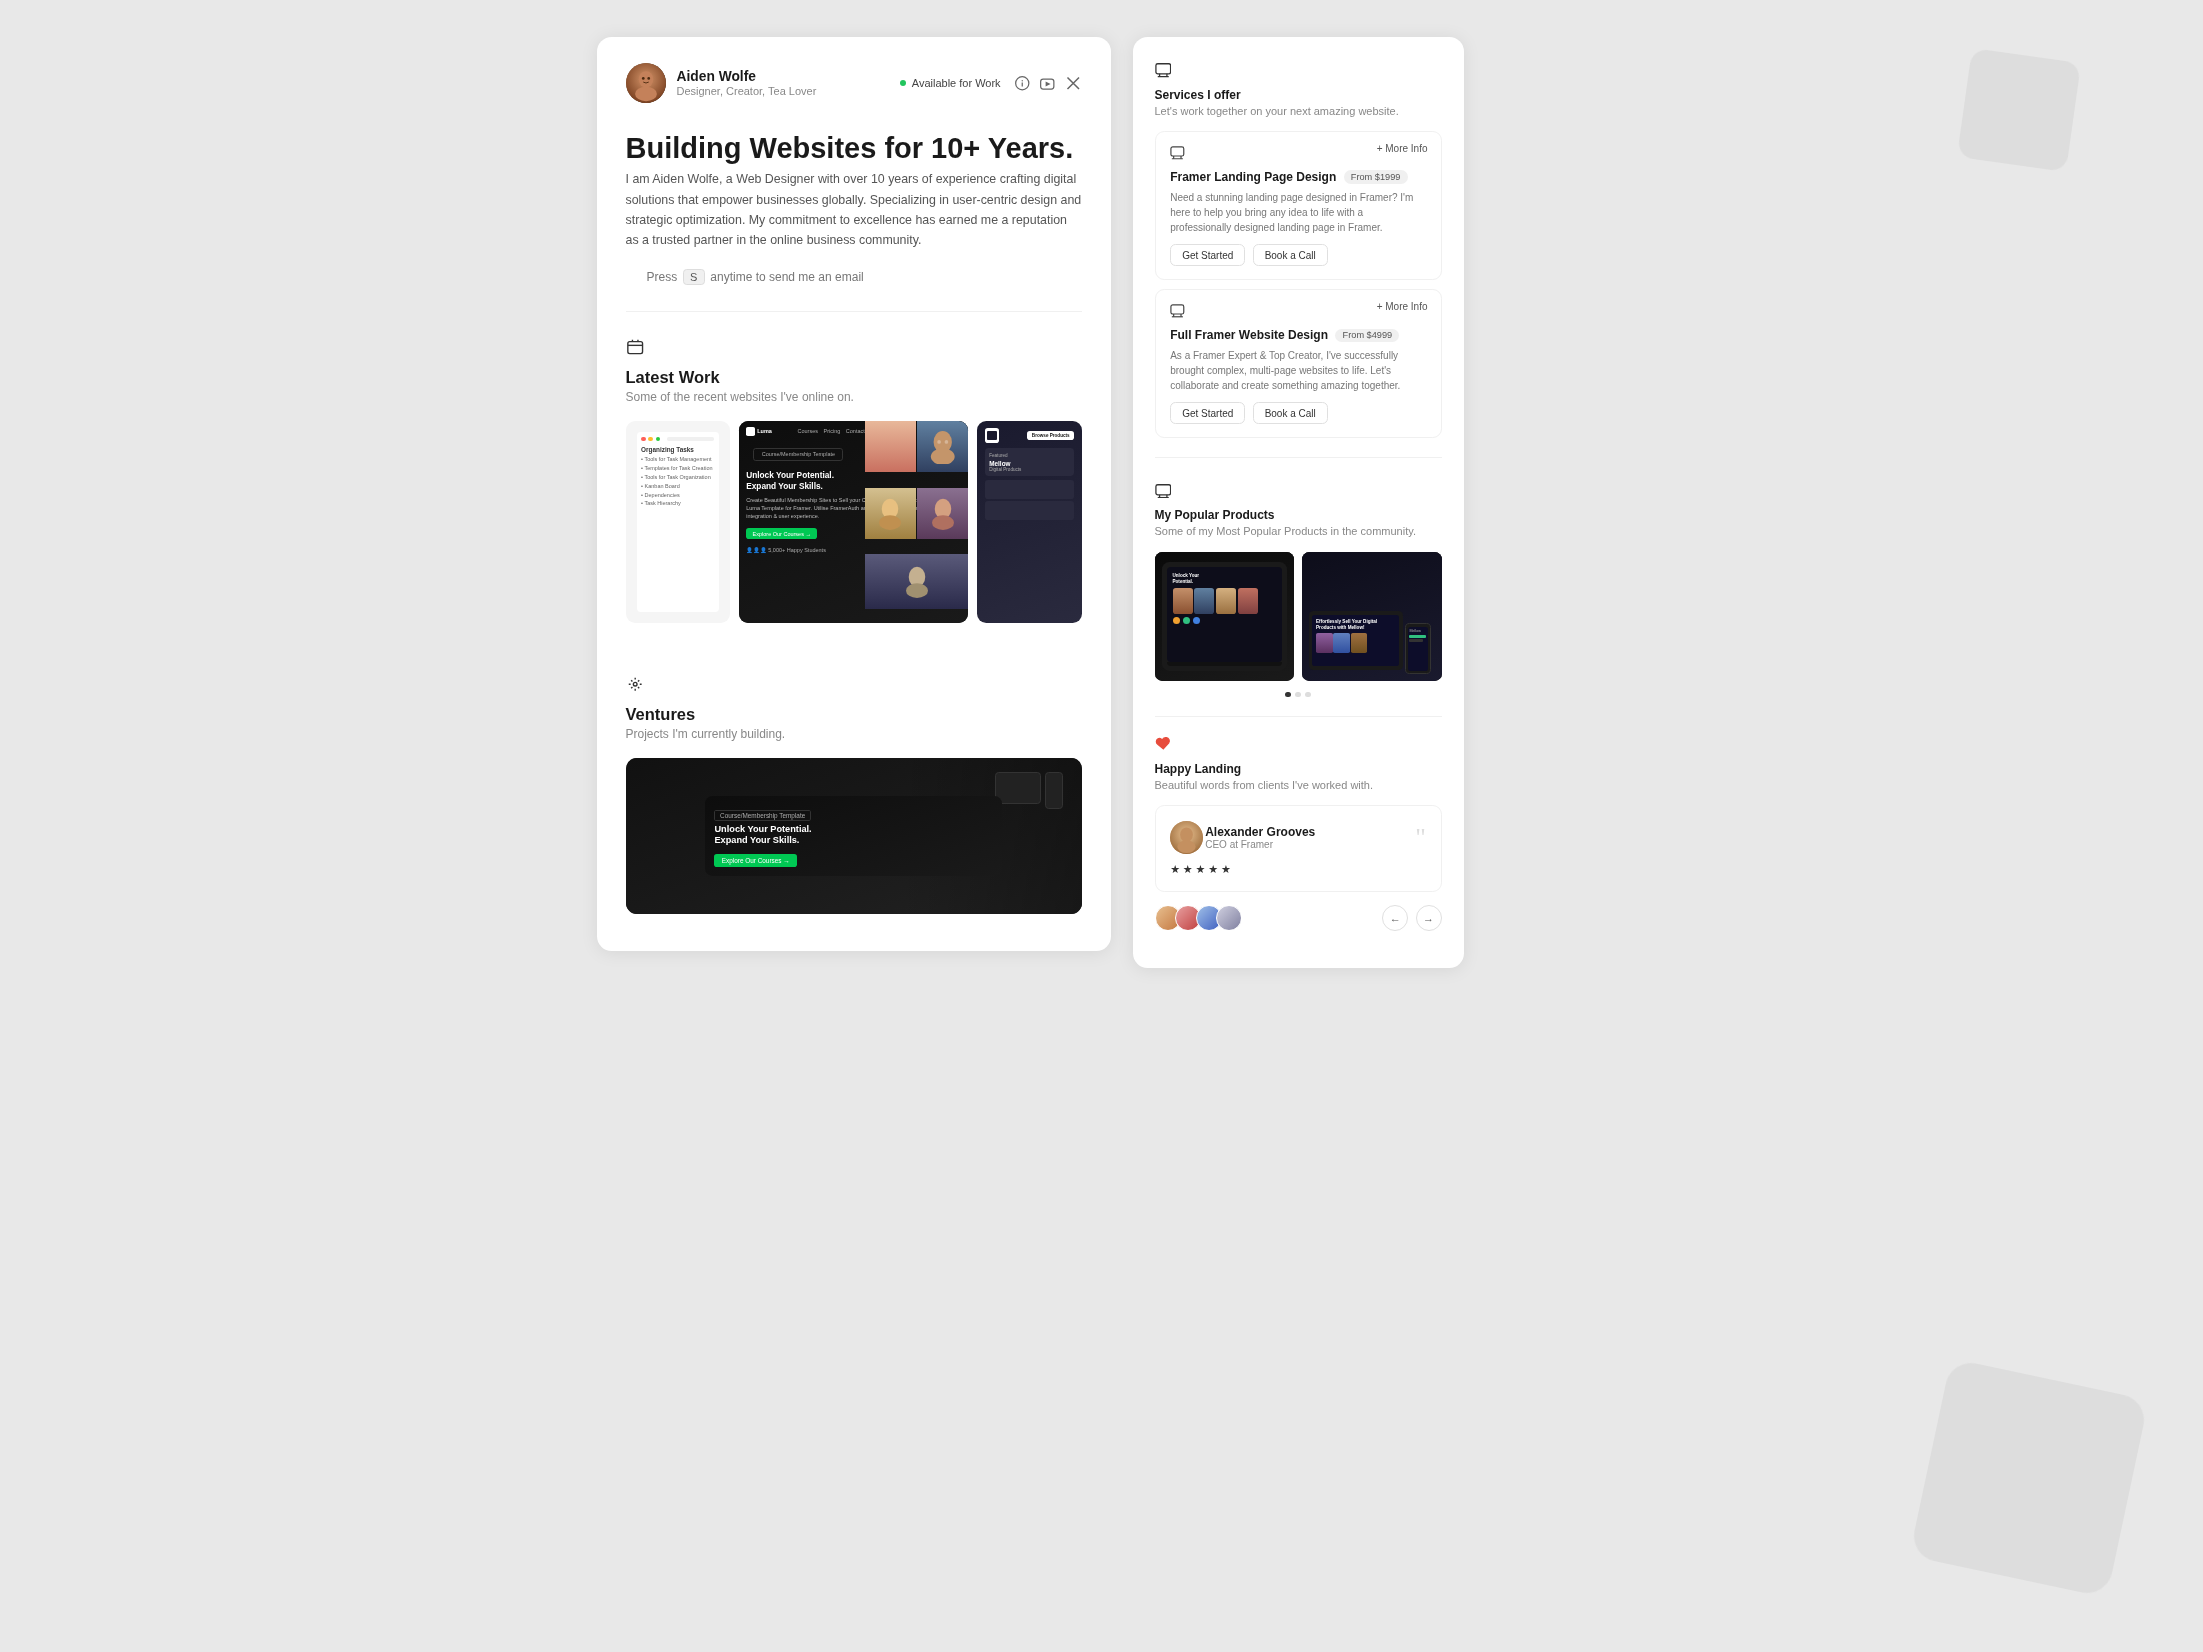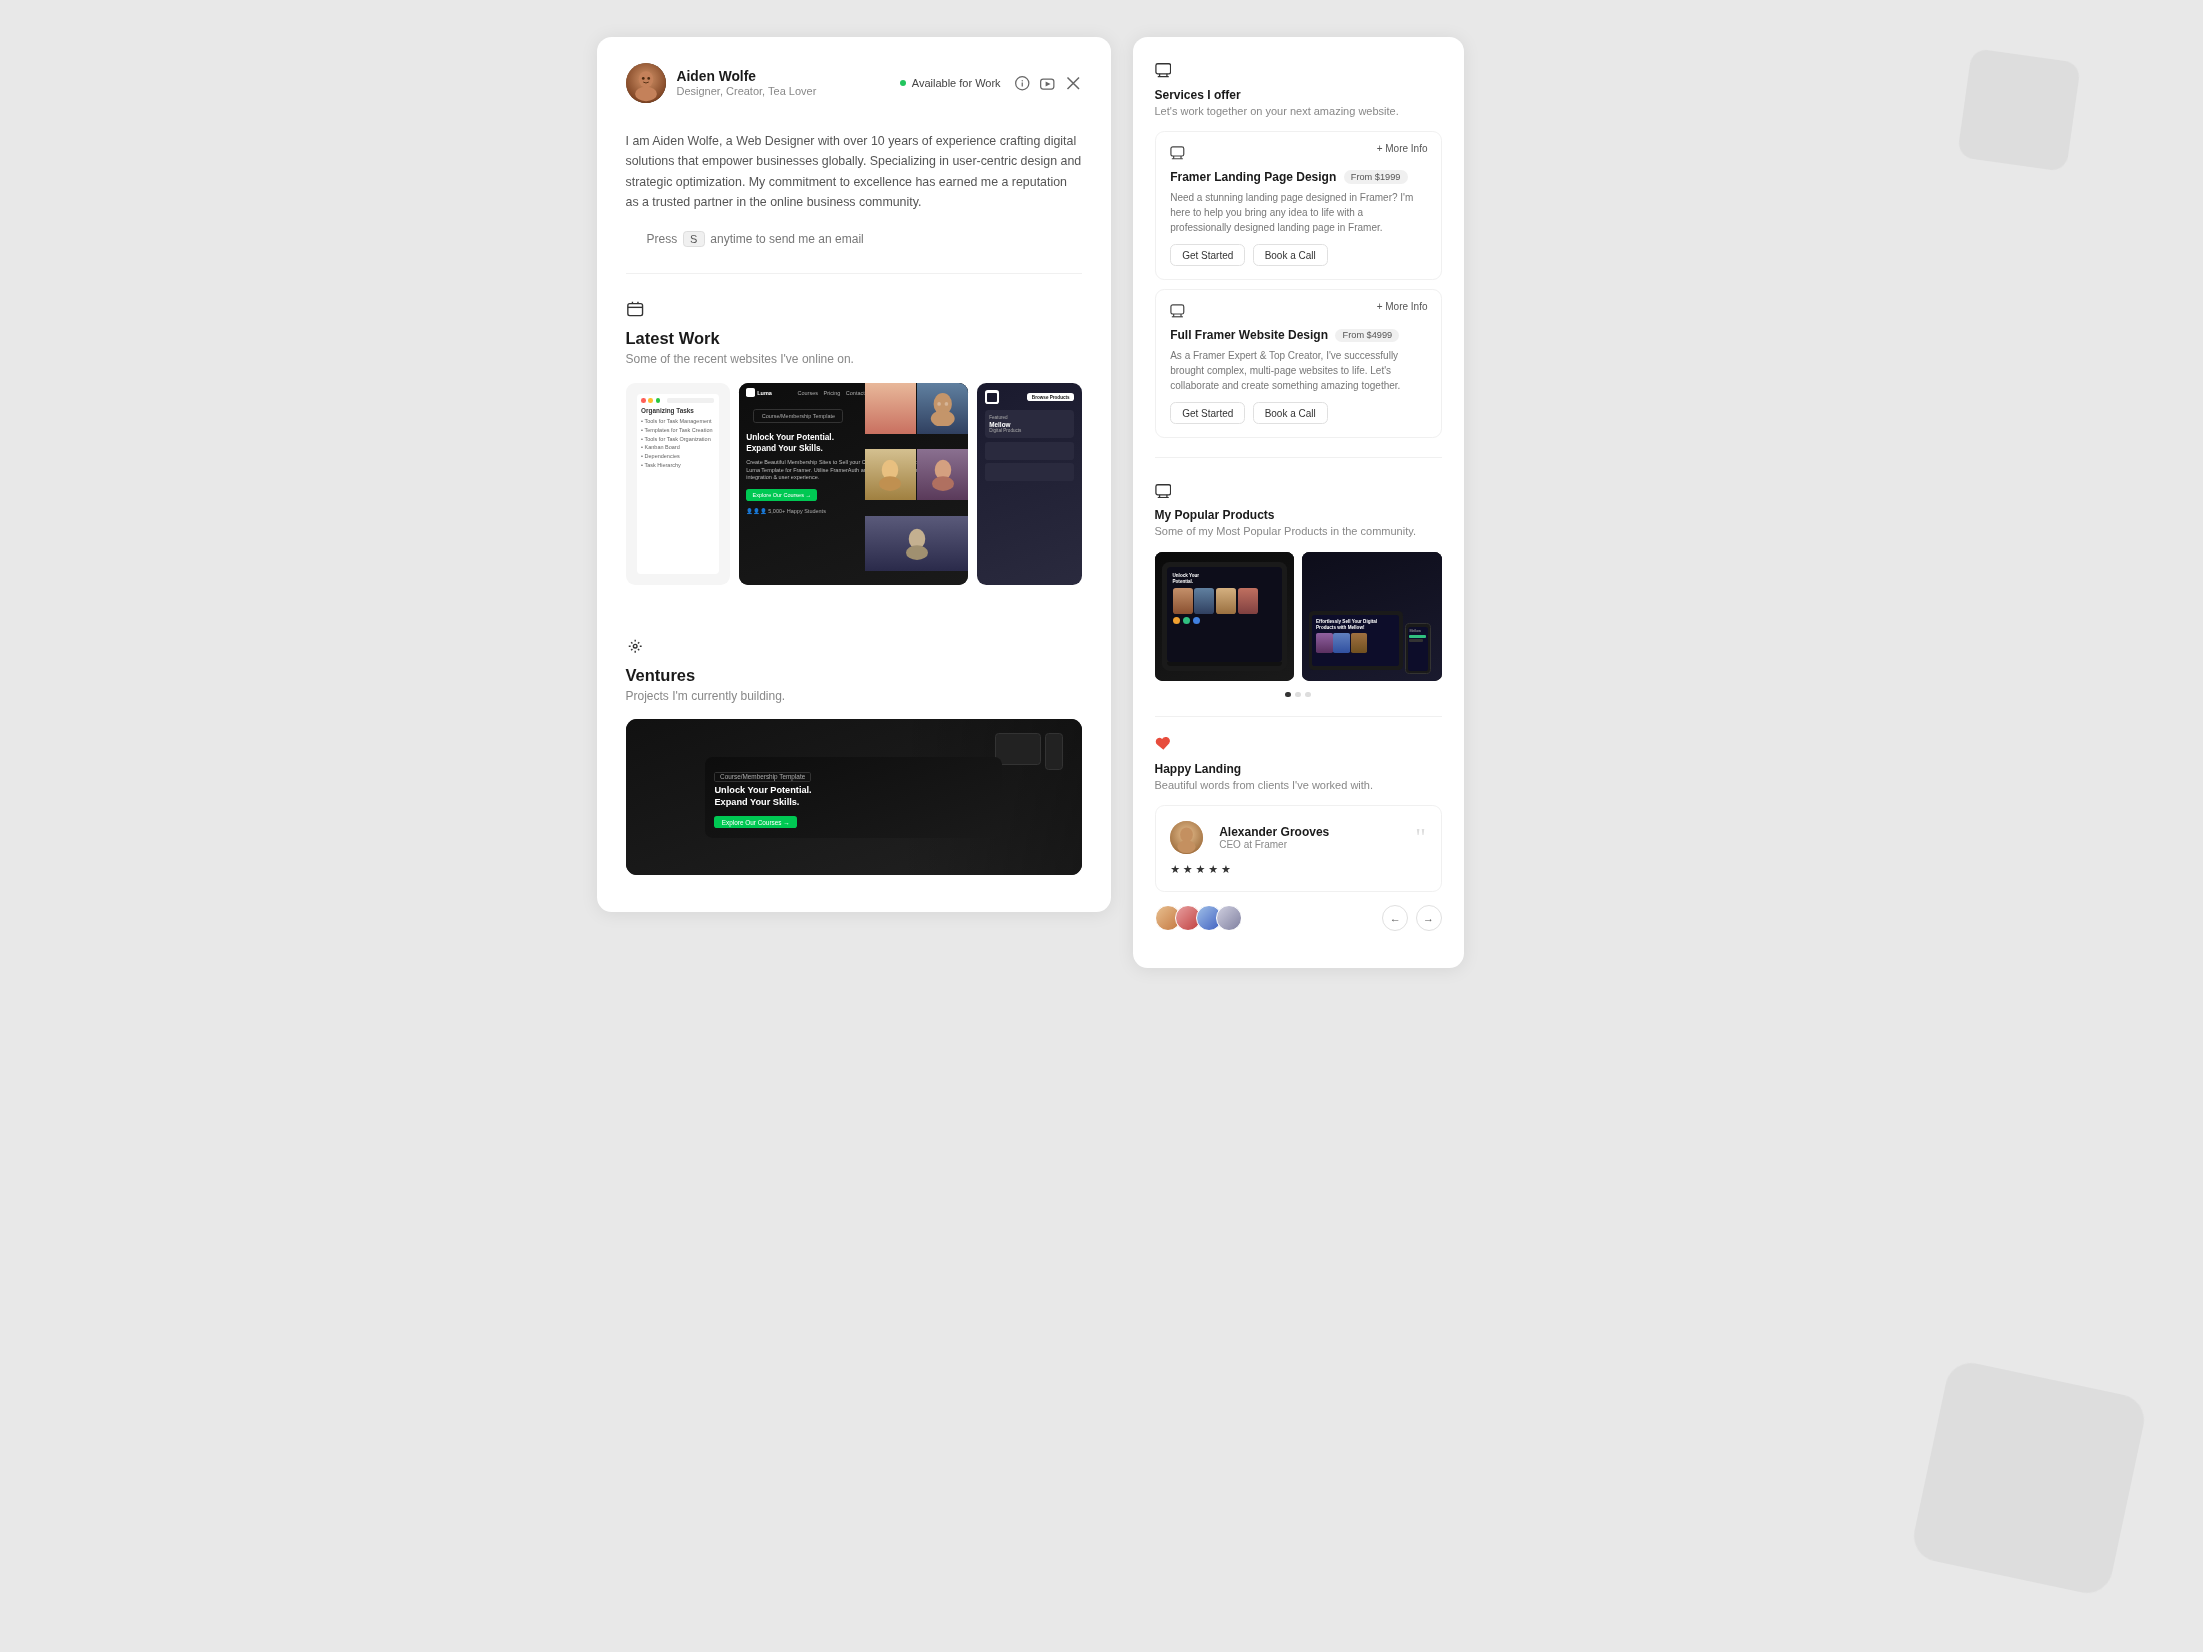--- a/index.html
+++ b/index.html
@@ -421,21 +421,21 @@
     }
     .testimonial-header {
       display: flex;
       align-items: center;
       justify-content: space-between;
       margin-bottom: 9.2px;
     }
     .testimonial-author {
       display: flex;
       align-items: center;
-      gap: 16px;
+      gap: 2px;
     }
     .testimonial-avatar {
       width: 33px;
       height: 33px;
       border-radius: 50%;
       background: linear-gradient(135deg, #e8c4a0 0%, #c49060 100%);
     }
     .testimonial-name {
       font-size: 12px;
       font-weight: 600;
@@ -596,20 +596,21 @@
           </svg>
 
           <svg class="social-icon" viewBox="0 0 20 20" fill="currentColor">
             <path d="M3 3 L17 17 M3 17 L17 3" stroke="currentColor" stroke-width="1.8" fill="none"></path>
           </svg>
         </div>
       </div>
     </div>
 
     <div class="hero-section">
+      <div class="hero-title-main">Building Websites for 10+ Years.</div>
       <div class="hero-body">I am Aiden Wolfe, a Web Designer with over 10 years of experience crafting digital solutions that empower businesses globally. Specializing in user-centric design and strategic optimization. My commitment to excellence has earned me a reputation as a trusted partner in the online business community.</div>
       <div class="press-hint">
         <span>Press</span>
         <span class="key-badge">S</span>
         <span>anytime to send me an email</span>
       </div>
     </div>
 
     <hr class="section-divider">
 

